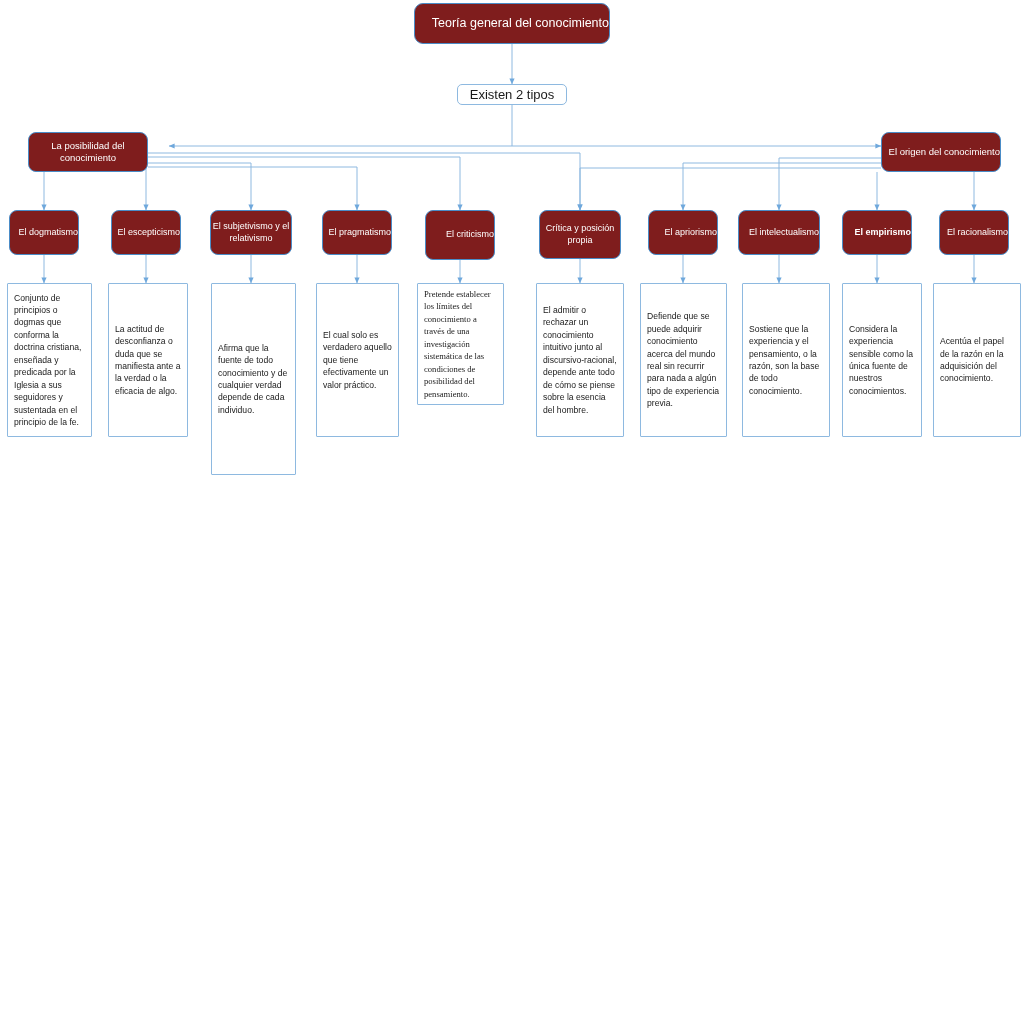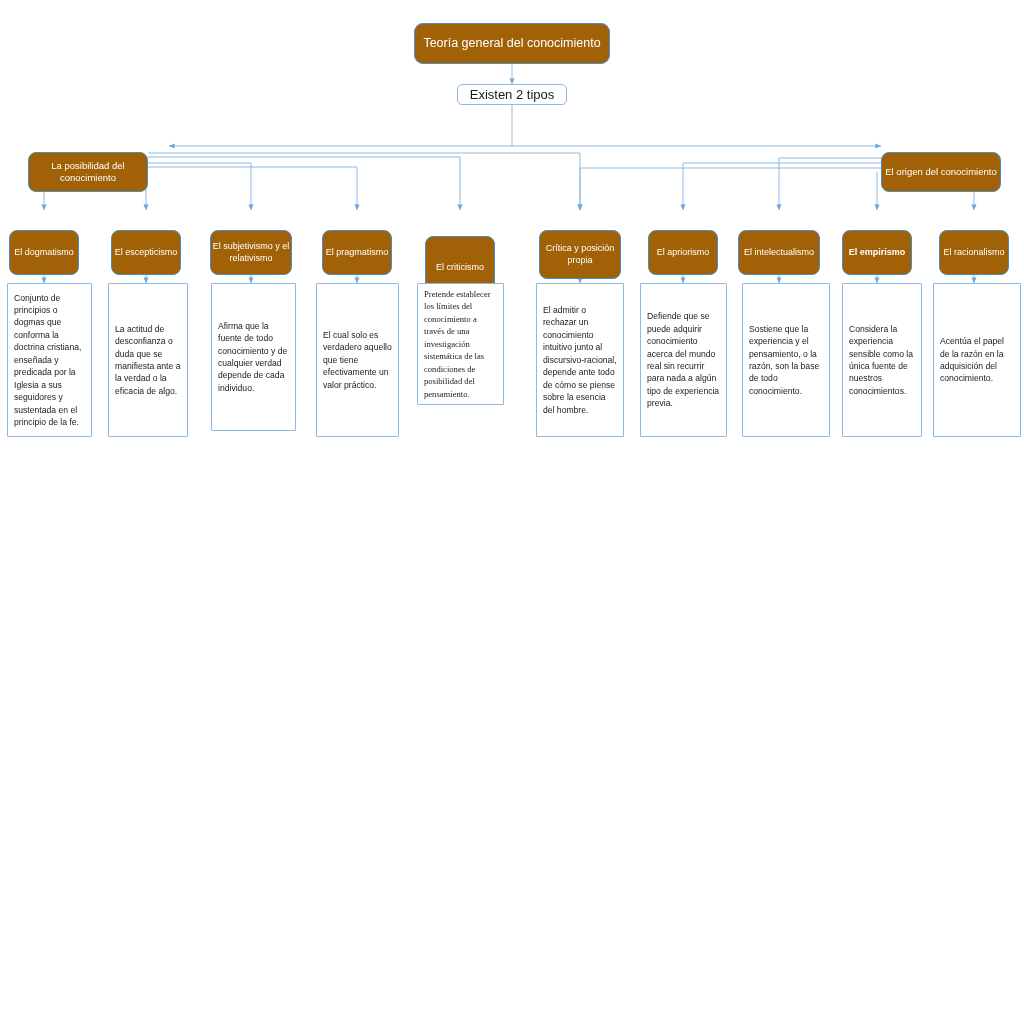--- a/index.html
+++ b/index.html
@@ -6,23 +6,23 @@
   body{
     width:1024px;height:1024px;background:#ffffff;
     font-family:"Liberation Sans","DejaVu Sans",sans-serif;
     overflow:hidden;
   }
   #canvas{position:relative;width:1024px;height:1024px;}
   svg.links{position:absolute;left:0;top:0;width:1024px;height:1024px;pointer-events:none;}
 
   .node{
     position:absolute;box-sizing:border-box;
-    background:#a16207;border:1px solid #4A8CC7;border-radius:7px;
-    color:#ffffff;display:flex;align-items:center;justify-content:center;
-    text-align:center;line-height:1.25;margin-top:20px;
+    background:#7f1d1d;border:1px solid #4A8CC7;border-radius:7px;
+    color:#ffffff;display:flex;align-items:center;justify-content:flex-end;
+    text-align:center;line-height:1.25;
   }
   .node.title{border-radius:9px;font-size:12.5px;}
   .node.lvl2{font-size:9.5px;border-radius:8px;}
   .node.leaf{font-size:9px;border-radius:8px;}
 
   .plain{
     position:absolute;box-sizing:border-box;
     background:#ffffff;border:1px solid #8EB9E0;border-radius:5px;
     color:#1a1a1a;display:flex;align-items:center;justify-content:center;
     text-align:center;font-size:13px;
@@ -104,21 +104,21 @@
   </div>
   <div class="node leaf" style="left:111px;top:210px;width:70px;height:45px;">
     <span>El escepticismo</span>
   </div>
   <div class="node leaf" style="left:210px;top:210px;width:82px;height:45px;">
     <span>El subjetivismo y el relativismo</span>
   </div>
   <div class="node leaf" style="left:322px;top:210px;width:70px;height:45px;">
     <span>El pragmatismo</span>
   </div>
-  <div class="node leaf" style="left:425px;top:216px;width:70px;height:63px;">
+  <div class="node leaf" style="left:425px;top:210px;width:70px;height:50px;">
     <span>El criticismo</span>
   </div>
   <div class="node leaf" style="left:539px;top:210px;width:82px;height:49px;">
     <span>Crítica y posición propia</span>
   </div>
   <div class="node leaf" style="left:648px;top:210px;width:70px;height:45px;">
     <span>El apriorismo</span>
   </div>
   <div class="node leaf" style="left:738px;top:210px;width:82px;height:45px;">
     <span>El intelectualismo</span>
@@ -129,21 +129,21 @@
   <div class="node leaf" style="left:939px;top:210px;width:70px;height:45px;">
     <span>El racionalismo</span>
   </div>
 
   <div class="desc" style="left:7px;top:283px;width:85px;height:154px;">
     <span>Conjunto de principios o dogmas que conforma la doctrina cristiana, enseñada y predicada por la Iglesia a sus seguidores y sustentada en el principio de la fe.</span>
   </div>
   <div class="desc" style="left:108px;top:283px;width:80px;height:154px;">
     <span>La actitud de desconfianza o duda que se manifiesta ante a la verdad o la eficacia de algo.</span>
   </div>
-  <div class="desc" style="left:211px;top:283px;width:85px;height:148px;">
+  <div class="desc" style="left:211px;top:283px;width:85px;height:192px;">
     <span>Afirma que la fuente de todo conocimiento y de cualquier verdad depende de cada individuo.</span>
   </div>
   <div class="desc" style="left:316px;top:283px;width:83px;height:154px;">
     <span>El cual solo es verdadero aquello que tiene efectivamente un valor práctico.</span>
   </div>
   <div class="desc" style="left:417px;top:283px;width:87px;height:122px;font-family:Liberation Serif, serif;">
     <span>Pretende establecer los límites del conocimiento a través de una investigación sistemática de las condiciones de posibilidad del pensamiento.</span>
   </div>
   <div class="desc" style="left:536px;top:283px;width:88px;height:154px;">
     <span>El admitir o rechazar un conocimiento intuitivo junto al discursivo-racional, depende ante todo de cómo se piense sobre la esencia del hombre.</span>

